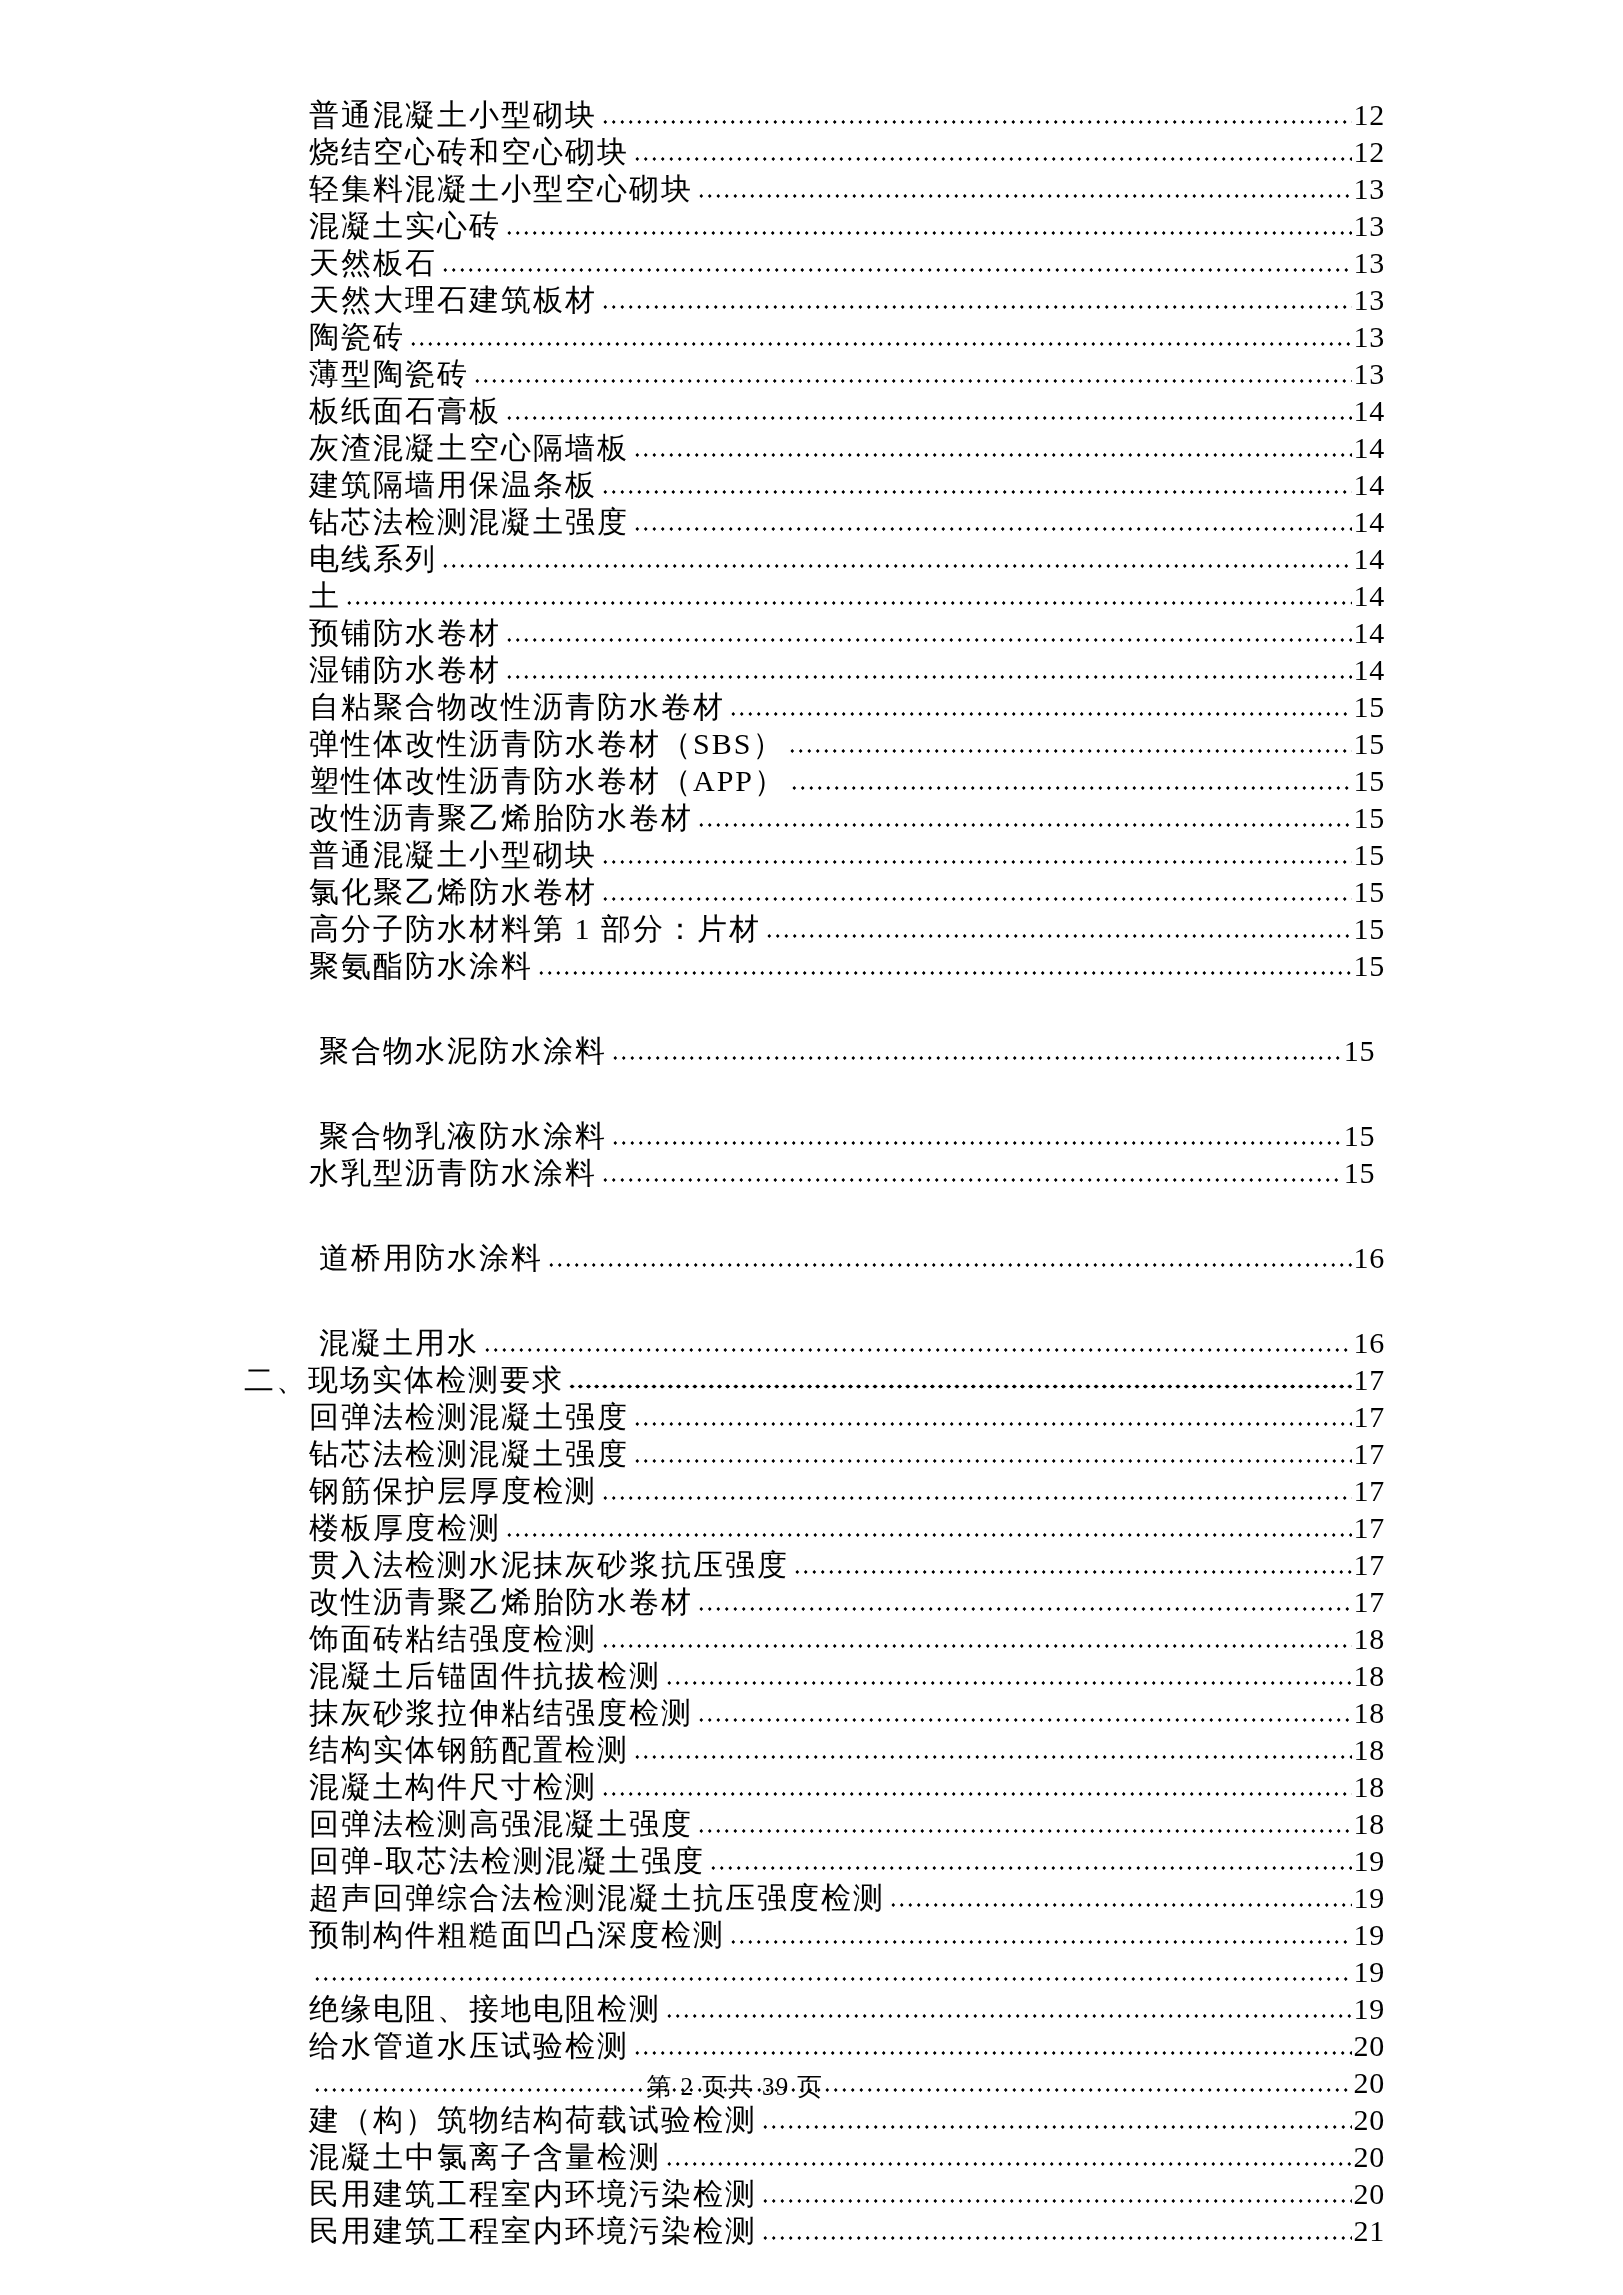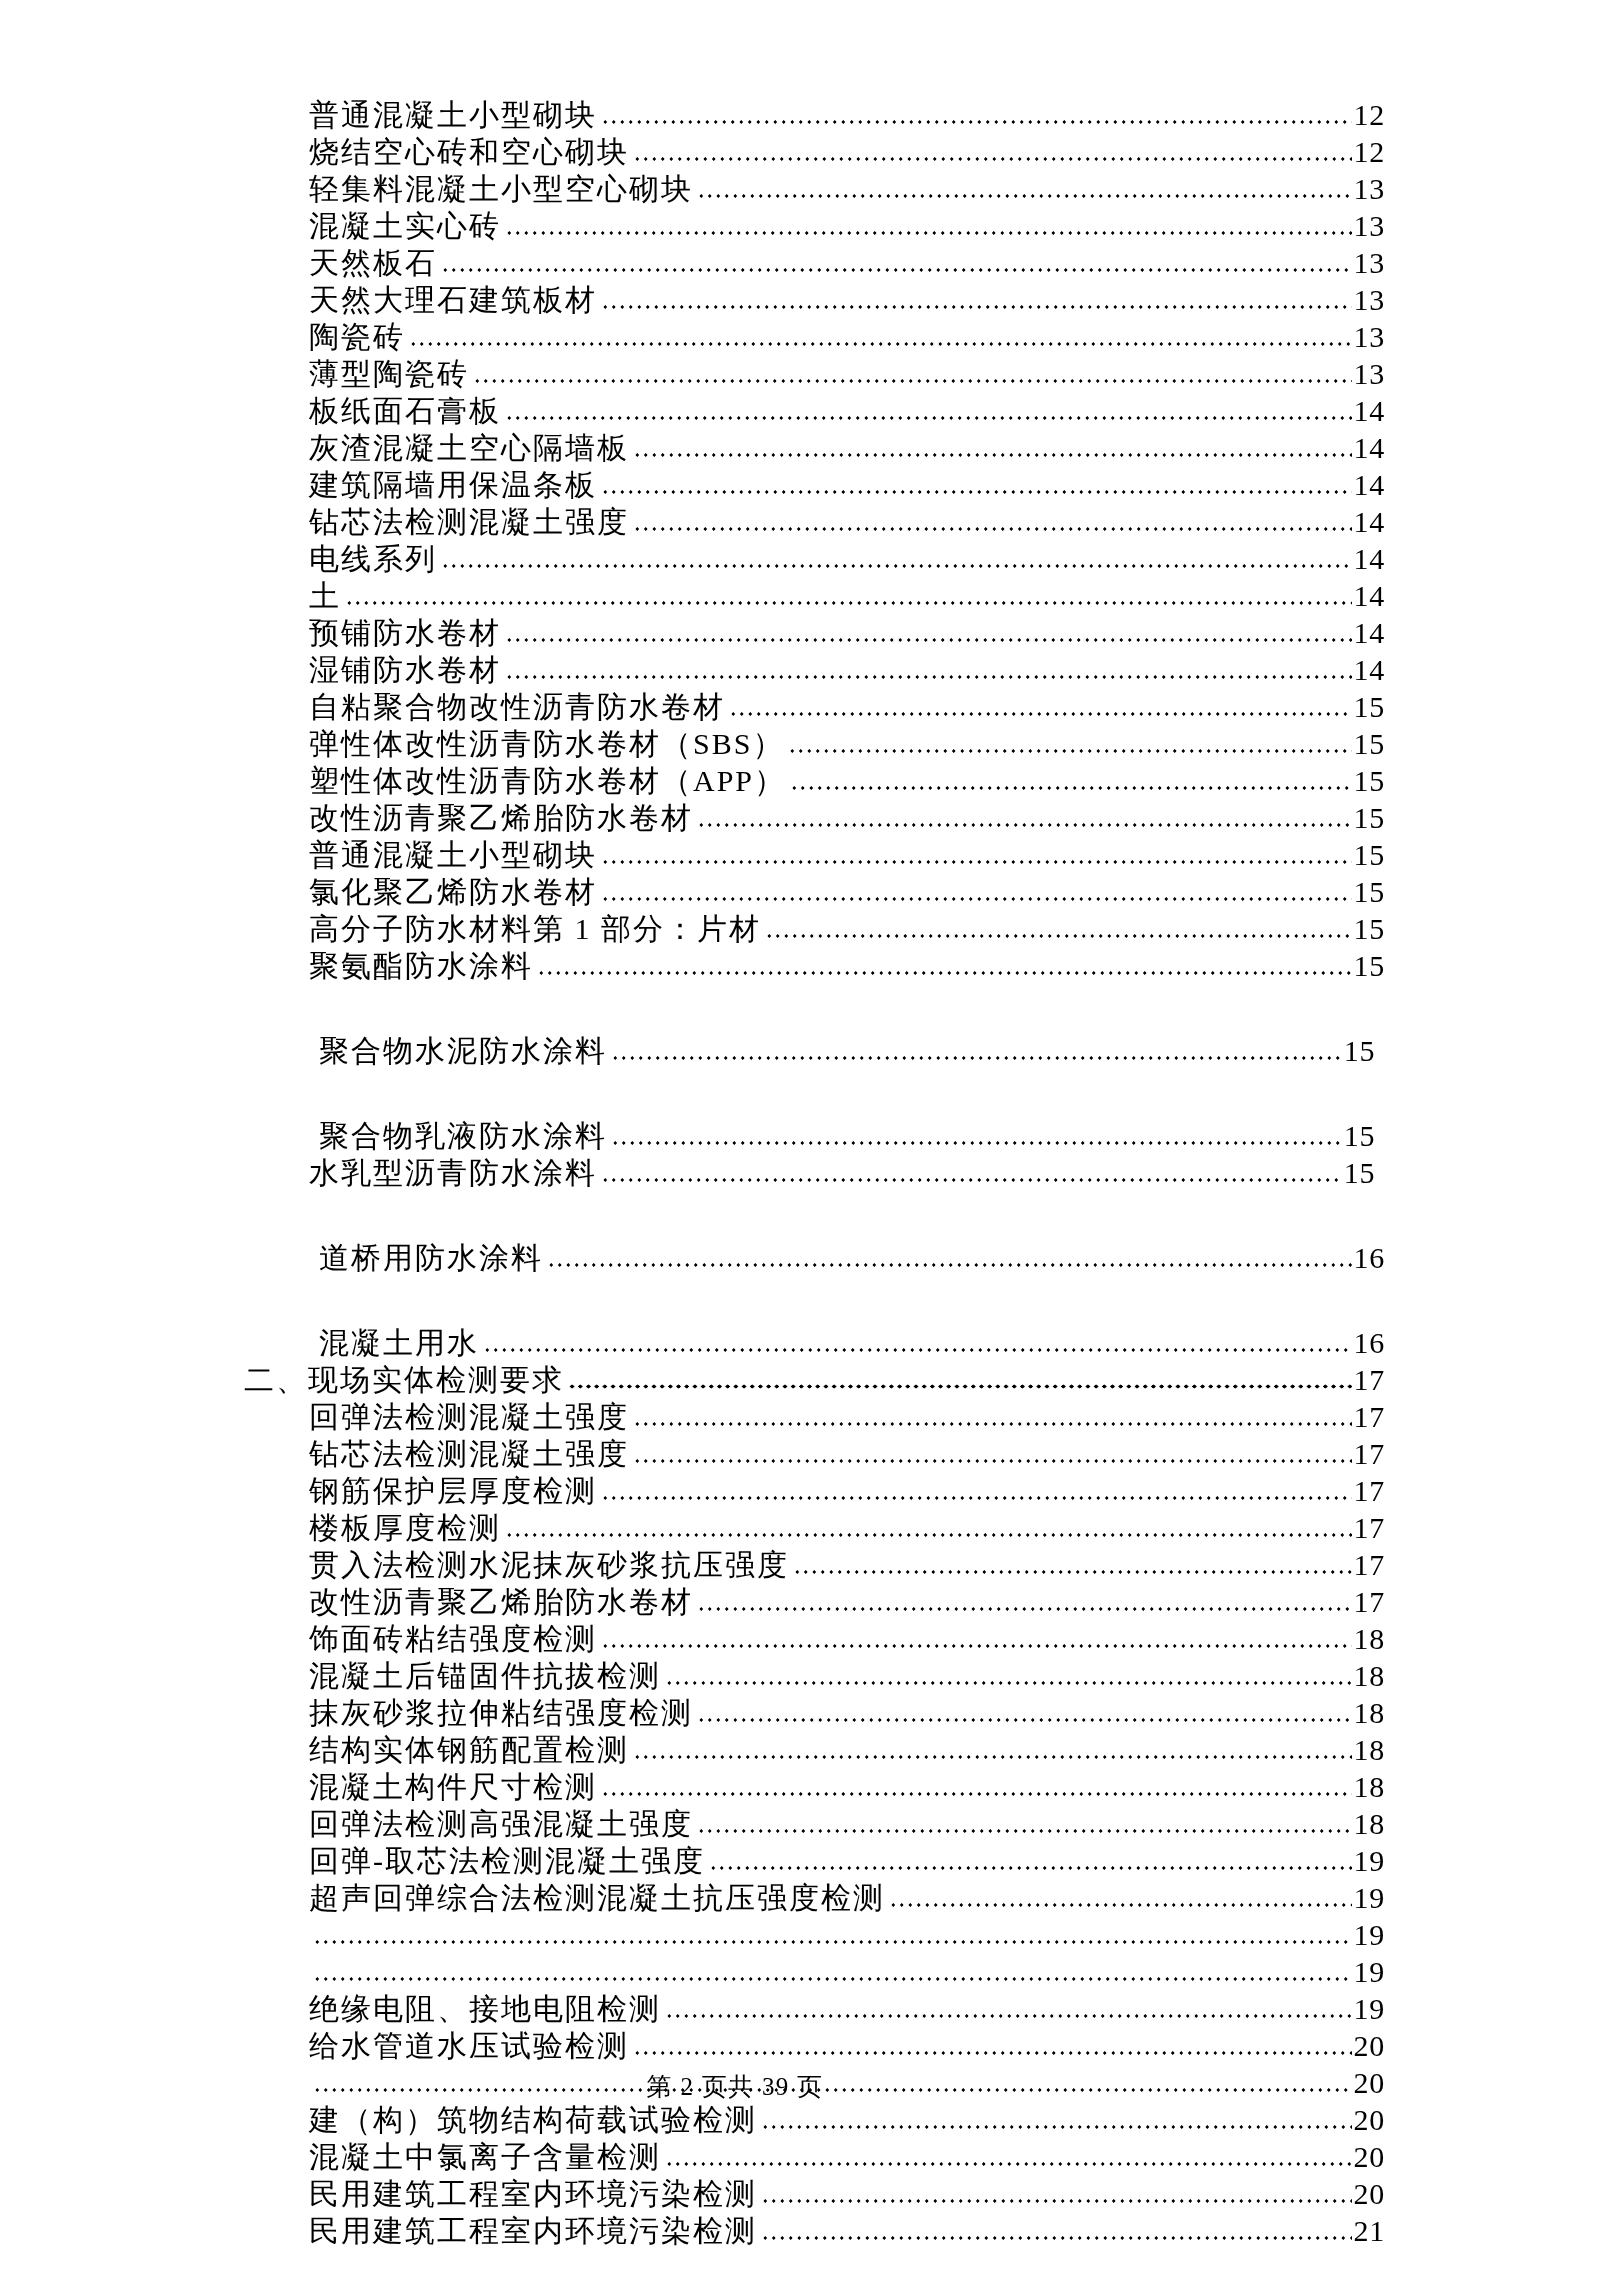--- a/index.html
+++ b/index.html
@@ -295,20 +295,21 @@
       <span class="title">回弹-取芯法检测混凝土强度</span>
       <span class="leader"></span>
       <span class="page-num">19</span>
     </div>
       <div class="row s-item">
       <span class="title">超声回弹综合法检测混凝土抗压强度检测</span>
       <span class="leader"></span>
       <span class="page-num">19</span>
     </div>
       <div class="row s-item">
+      <span class="title">预制构件粗糙面凹凸深度检测</span>
       <span class="leader"></span>
       <span class="page-num">19</span>
     </div>
       <div class="row s-item">
       <span class="leader"></span>
       <span class="page-num">19</span>
     </div>
       <div class="row s-item">
       <span class="title">绝缘电阻、接地电阻检测</span>
       <span class="leader"></span>

